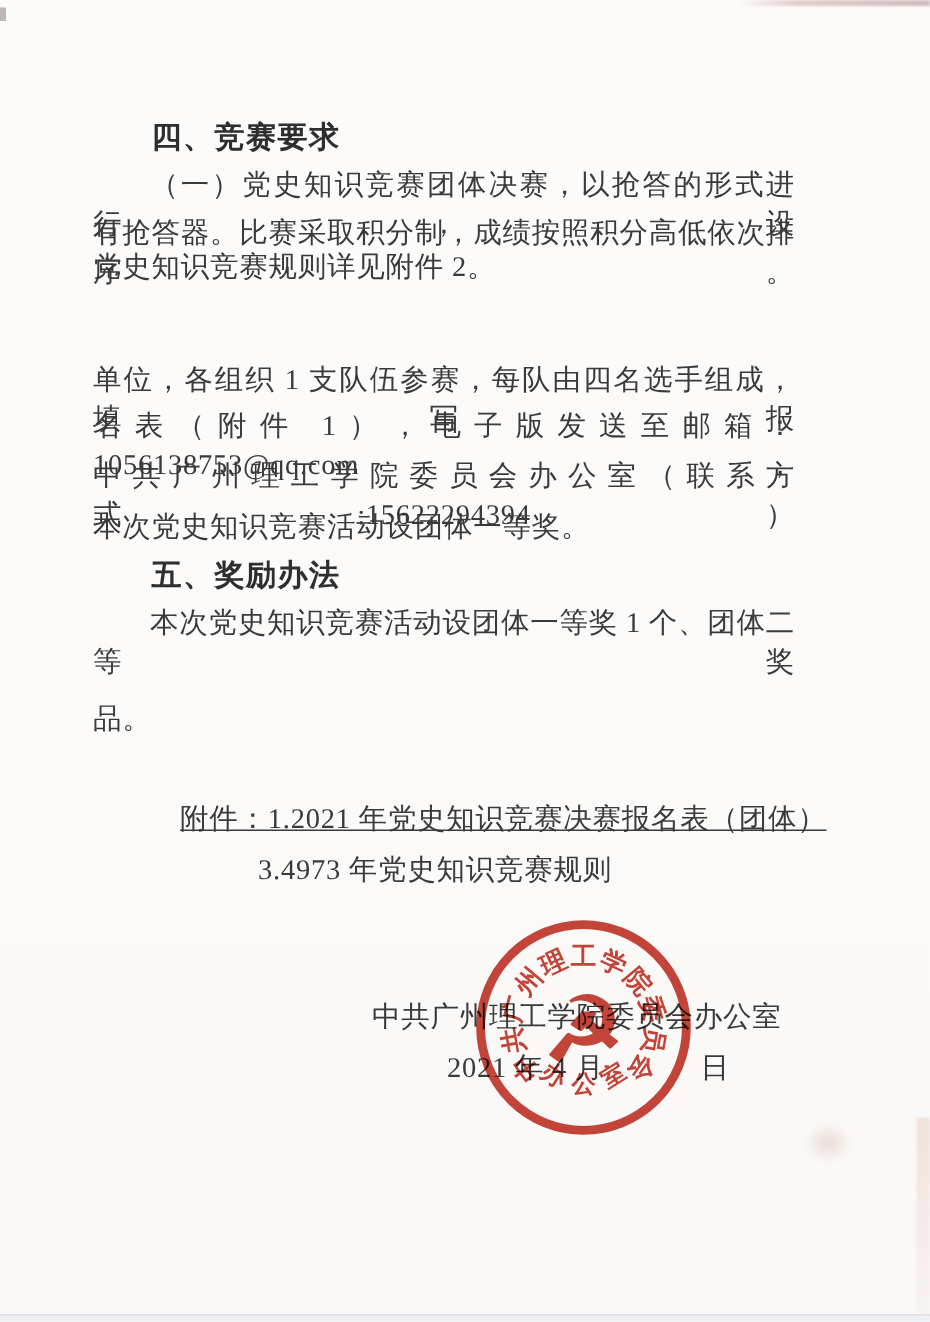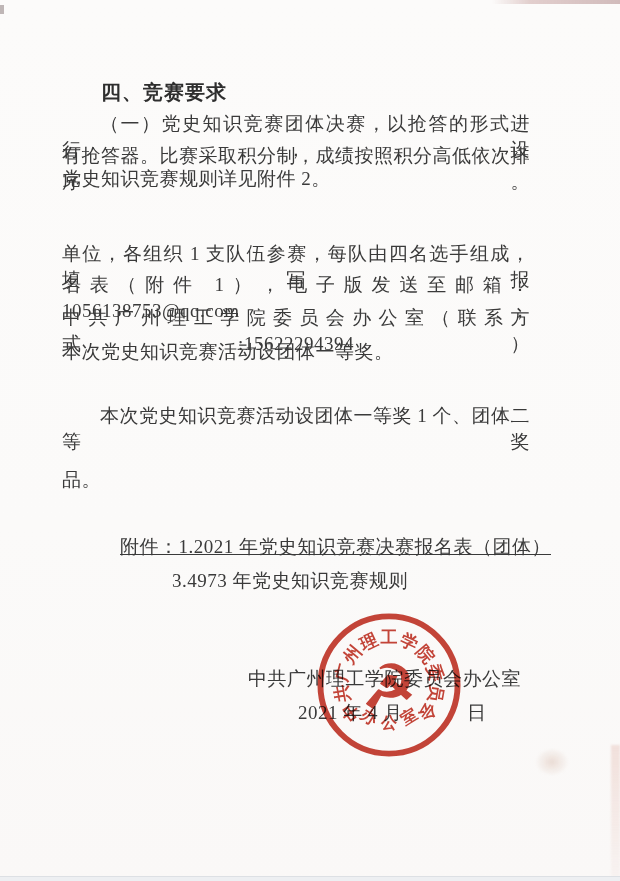--- a/index.html
+++ b/index.html
@@ -93,20 +93,21 @@
 
   <div class="heading" style="top:79px">四、竞赛要求</div>
   <div class="line fill" style="top:143px">有抢答器。比赛采取积分制，成绩按照积分高低依次排序。</div>
   <div class="line fill indent" style="top:111px">（一）党史知识竞赛团体决赛，以抢答的形式进行，设</div>
   <div class="line" style="top:166px">党史知识竞赛规则详见附件 2。</div>
   <div class="line fill" style="top:241px">单位，各组织 1 支队伍参赛，每队由四名选手组成，填写报</div>
   <div class="line fill" style="top:272px">名表（附件 1），电子版发送至邮箱：1056138753@qq.com，</div>
   <div class="line fill" style="top:305px">中共广州理工学院委员会办公室（联系方式:15622294394）</div>
   <div class="line" style="top:339px">本次党史知识竞赛活动设团体一等奖。</div>
 
+  <div class="heading" style="top:371px">五、奖励办法</div>
   <div class="line fill indent" style="top:403px">本次党史知识竞赛活动设团体一等奖 1 个、团体二等奖</div>
   <div class="line" style="top:467px">品。</div>
 
   <div class="line att1" style="top:534px">附件：1.2021 年党史知识竞赛决赛报名表（团体）</div>
   <div class="line att2" style="top:568px">3.4973 年党史知识竞赛规则</div>
 
   <div class="line sig" style="top:666px">中共广州理工学院委员会办公室</div>
   <div class="line date-prefix" style="top:700px">2021 年 4 月</div>
   <div class="line date-suffix" style="top:700px">日</div>
 

